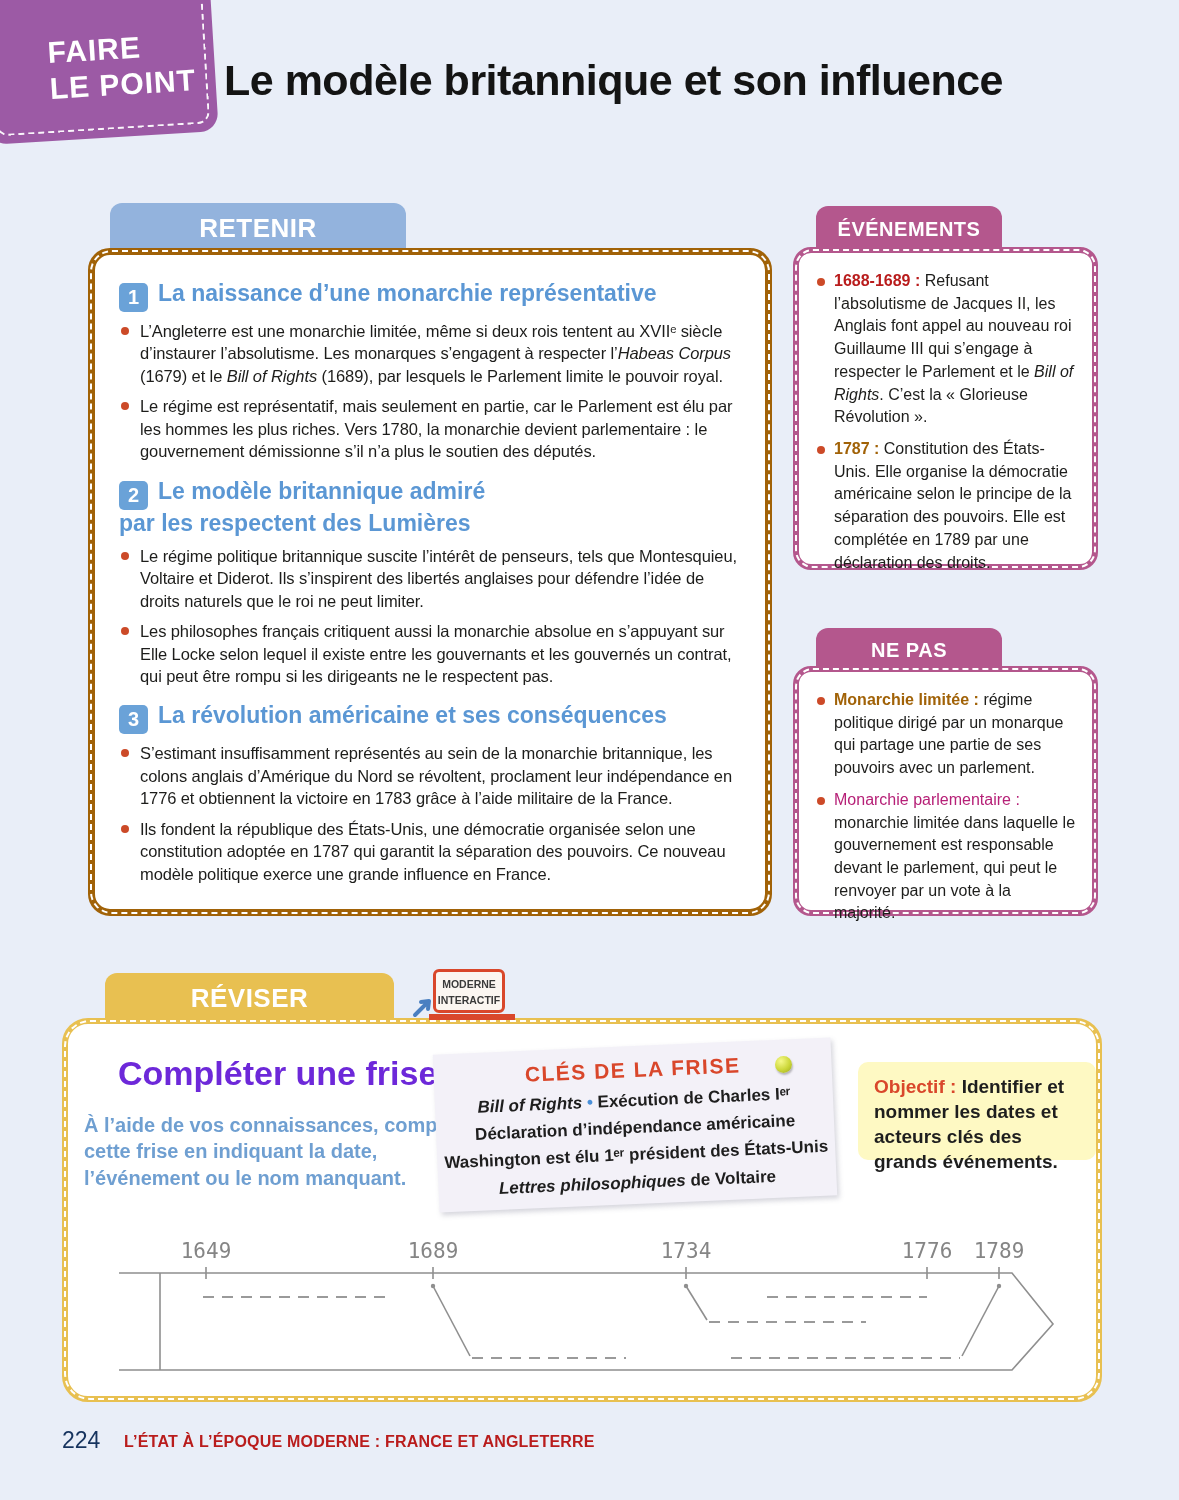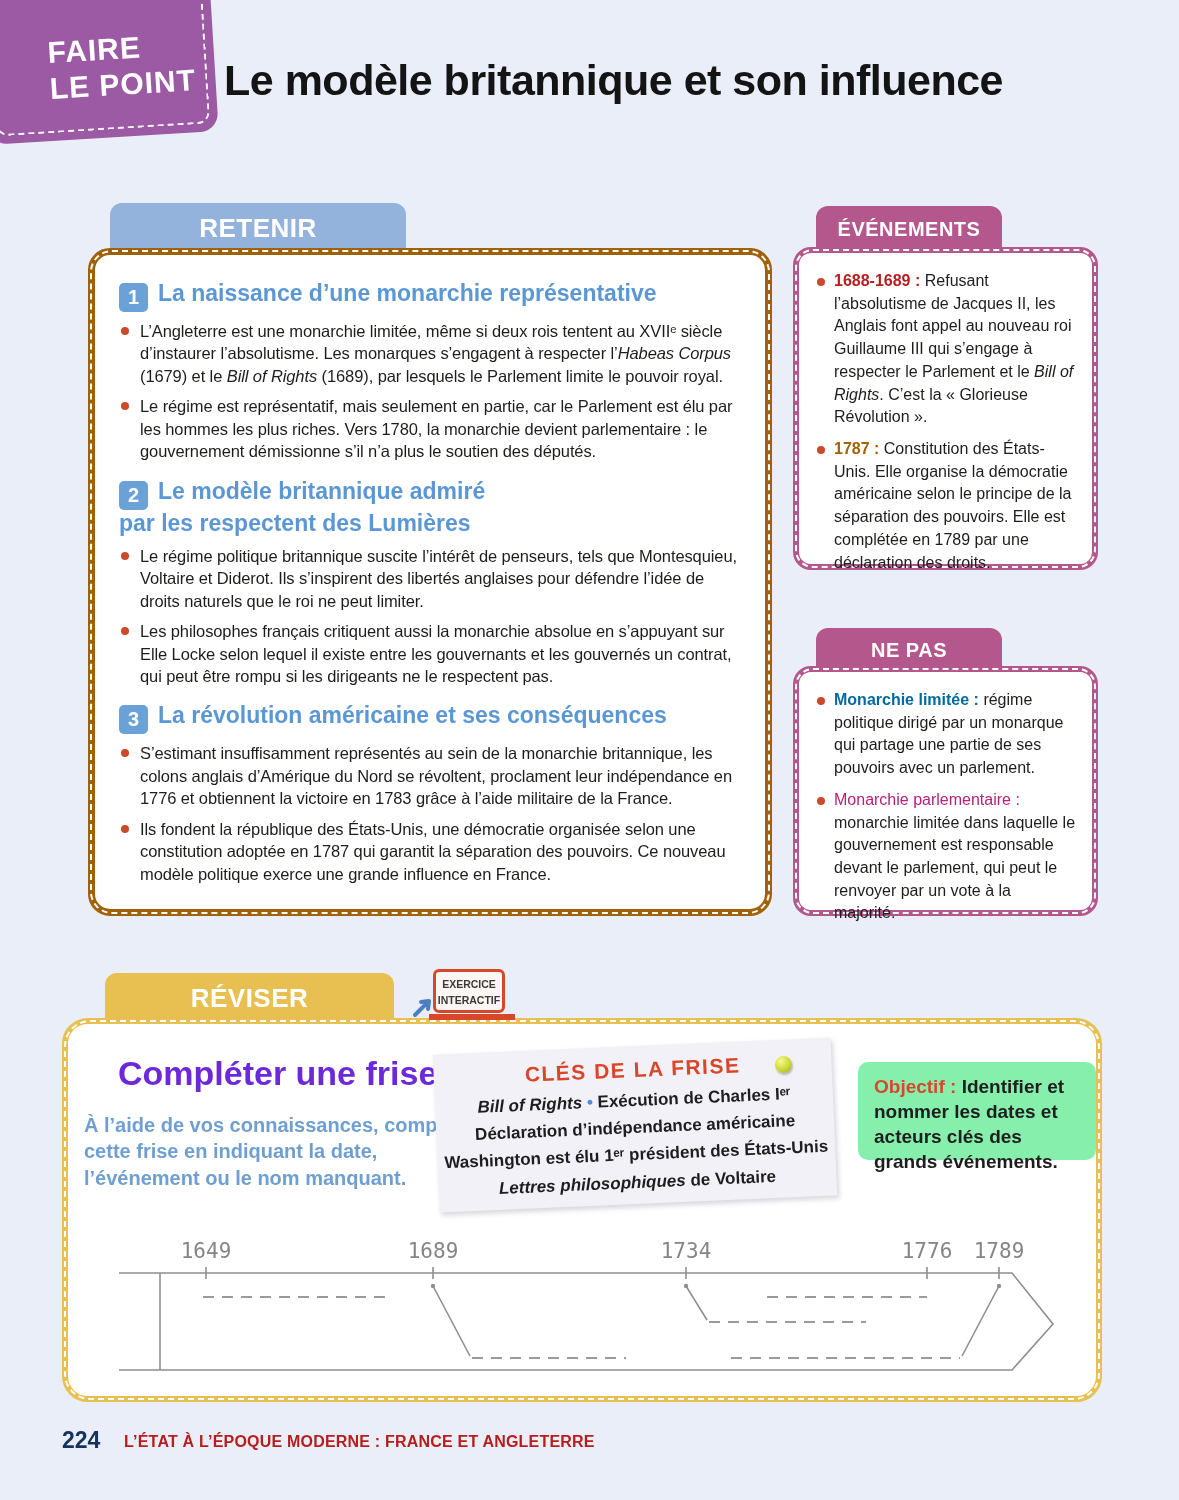--- a/index.html
+++ b/index.html
@@ -70,26 +70,26 @@
     font-weight:700;color:#6f9fd1;line-height:1.32;z-index:4;}
   .note{position:absolute;left:436px;top:1046px;width:398px;height:158px;
     background:#f3f1f8;transform:rotate(-2.5deg);box-shadow:2px 3px 5px rgba(90,90,120,.25);
     text-align:center;padding-top:12px;box-sizing:border-box;z-index:4;}
   .note-title{font-size:21px;font-weight:700;color:#d9472b;letter-spacing:1.5px;margin-bottom:5px;}
   .note-line{font-size:17px;font-weight:700;color:#1e1e1e;line-height:1.6;}
   .pushpin{position:absolute;left:775px;top:1056px;width:17px;height:17px;border-radius:50%;
     background:radial-gradient(circle at 35% 30%,#f6f98a,#ccd739 55%,#97a51e);
     box-shadow:1px 2px 2px rgba(0,0,0,.25);z-index:5;}
   .objectif{position:absolute;left:858px;top:1062px;width:238px;height:98px;
-    background:#86efac;border-radius:10px;padding:12px 12px 0 16px;box-sizing:border-box;
+    background:#fef9c3;border-radius:10px;padding:12px 12px 0 16px;box-sizing:border-box;
     font-size:19px;font-weight:700;line-height:1.32;color:#1e1e1e;z-index:4;}
   .timeline-svg{position:absolute;left:90px;top:1228px;z-index:4;}
   .tl-label{font-family:"DejaVu Sans Mono","DejaVu Sans",monospace;font-size:21px;fill:#858585;}
   
-  .footer-num{position:absolute;left:62px;top:1427px;font-size:23px;font-weight:700;color:#16335e;}
+  .footer-num{position:absolute;left:62px;top:1427px;font-size:23px;font-weight:400;color:#16335e;}
   .footer-chapter{position:absolute;left:124px;top:1433px;font-size:16px;font-weight:700;
     letter-spacing:.2px;color:#b91c1c;}
 </style>
 </head>
 <body>
 
 <div class="page">
 
   <div class="flp-badge">
     <div class="flp-text">
@@ -119,30 +119,30 @@
   </section>
 
   <div class="tab tab-pink1">ÉVÉNEMENTS CLÉS</div>
   <aside class="box pink-box pink-box-1">
     <p class="pbullet"><span class="dot"></span><span><span style="font-weight: 700; color: #b91c1c; text-align: right;">1688-1689 : </span><span>Refusant l’absolutisme de Jacques II, les Anglais font appel au nouveau roi Guillaume III qui s’engage à respecter le Parlement et le </span><span style="font-style: italic;">Bill of Rights</span><span>. C’est la « Glorieuse Révolution ».</span></span></p>
     <p class="pbullet"><span class="dot"></span><span><span style="font-weight: 700; color: #a16207;">1787 : </span><span>Constitution des États-Unis. Elle organise la démocratie américaine selon le principe de la séparation des pouvoirs. Elle est complétée en 1789 par une déclaration des droits.</span></span></p>
   </aside>
 
   <div class="tab tab-pink2">NE PAS CONFONDRE</div>
   <aside class="box pink-box pink-box-2">
-    <p class="pbullet"><span class="dot"></span><span><span style="font-weight: 700; color: #0369a1;">Monarchie limitée : </span><span>régime politique dirigé par un monarque qui partage une partie de ses pouvoirs avec un parlement.</span></span></p>
+    <p class="pbullet"><span class="dot"></span><span><span style="font-weight: 700; color: #a16207;">Monarchie limitée : </span><span>régime politique dirigé par un monarque qui partage une partie de ses pouvoirs avec un parlement.</span></span></p>
     <p class="pbullet"><span class="dot"></span><span><span style="font-weight: 400; color: rgb(182, 32, 119);">Monarchie parlementaire : </span><span>monarchie limitée dans laquelle le gouvernement est responsable devant le parlement, qui peut le renvoyer par un vote à la majorité.</span></span></p>
   </aside>
 
   <div class="tab tab-yellow">RÉVISER AUTREMENT</div>
   <svg class="ex-arrow" width="26" height="26" viewBox="0 0 26 26">
     <path d="M3 23 L17 9 M17 9 L9 10 M17 9 L16 17" stroke="#4a7fc1" stroke-width="4" fill="none" stroke-linecap="round" stroke-linejoin="round"></path>
   </svg>
   <div class="ex-button">
-    <div>EXERCICE</div>
+    <div>MODERNE</div>
     <div>INTERACTIF</div>
   </div>
   <div class="ex-bar"></div>
 
   <section class="box yellow-box"></section>
 
   <h2 class="frise-heading">Compléter une frise</h2>
   <p class="instruction">À l’aide de vos connaissances, complétez cette frise en indiquant la date, l’événement ou le nom manquant.</p>
 
   <div class="note">

